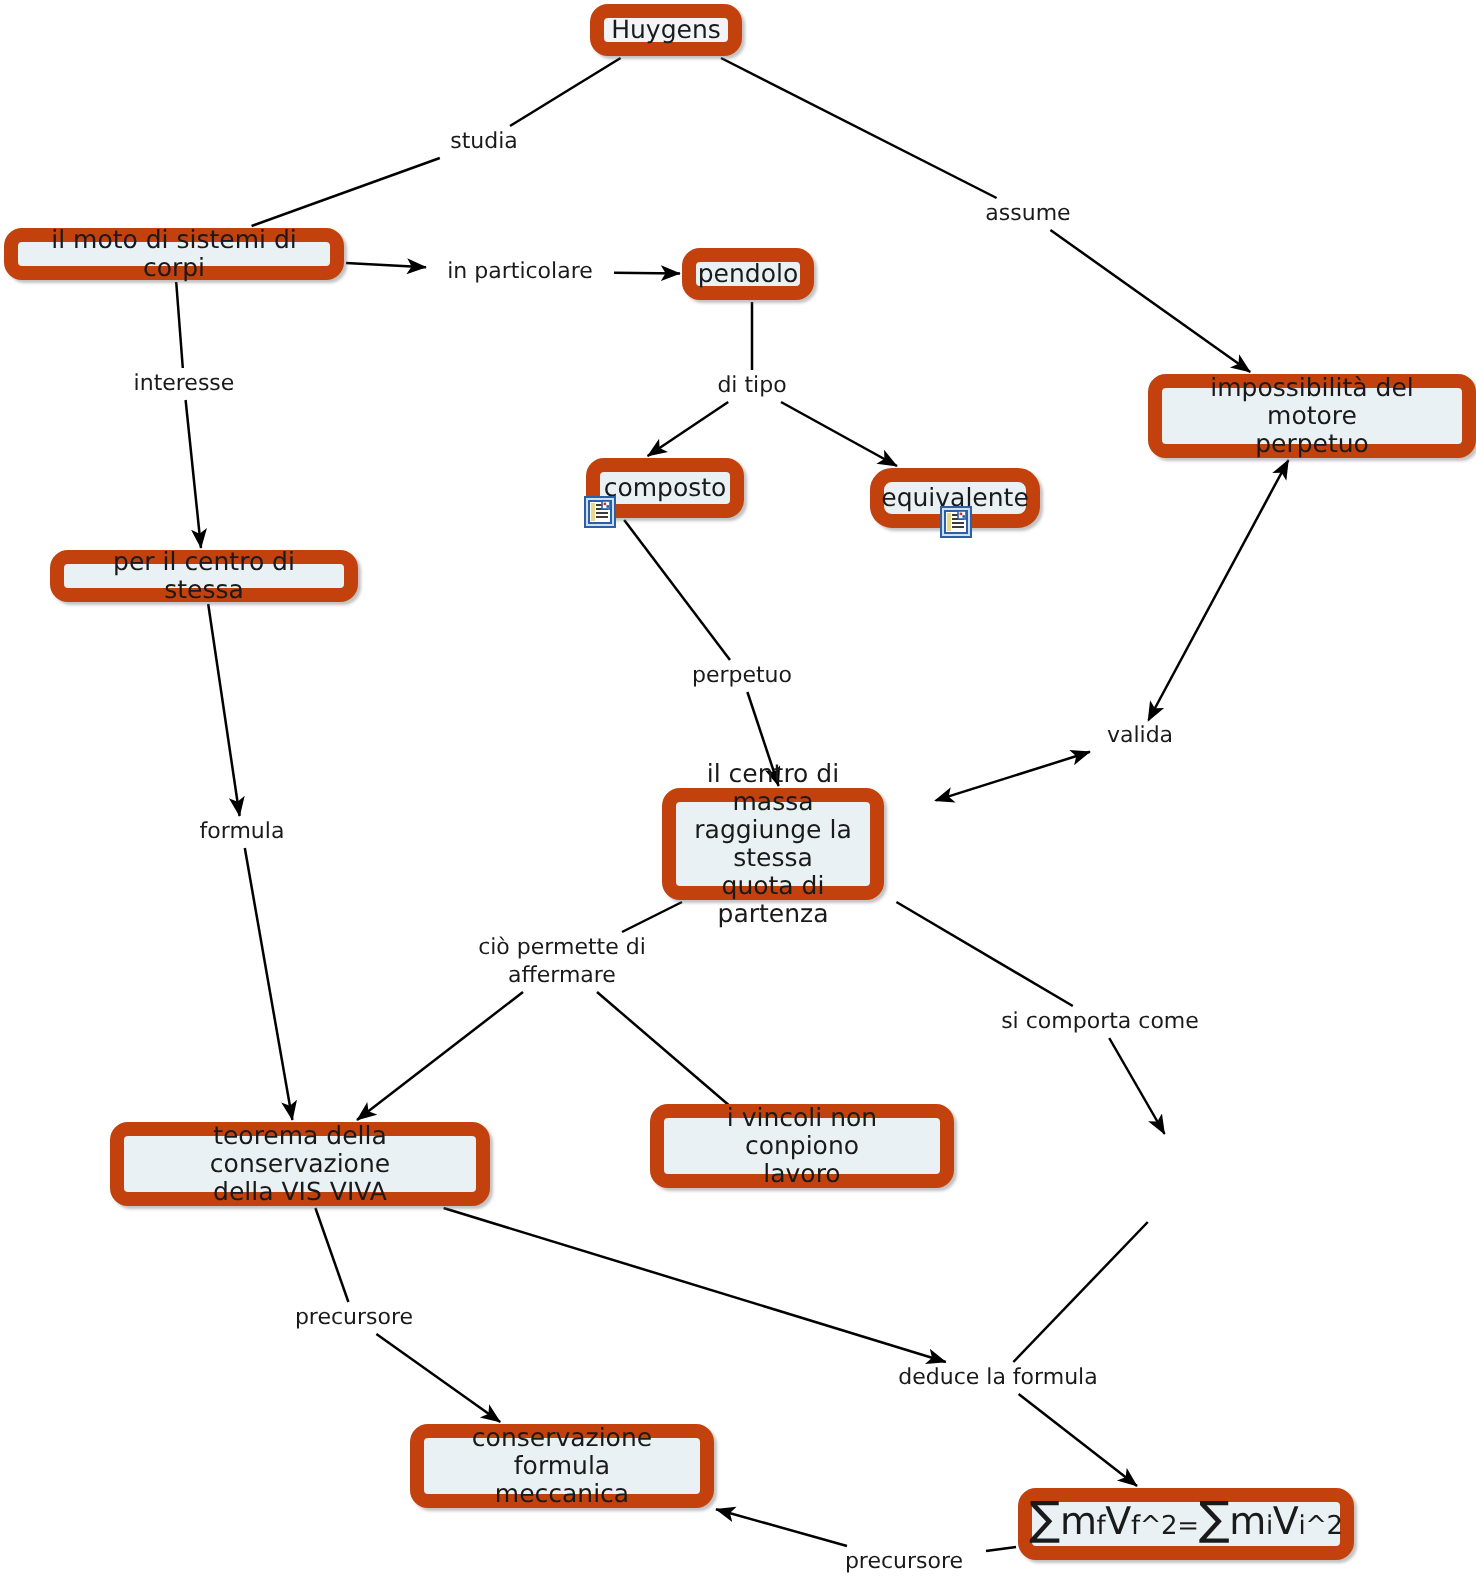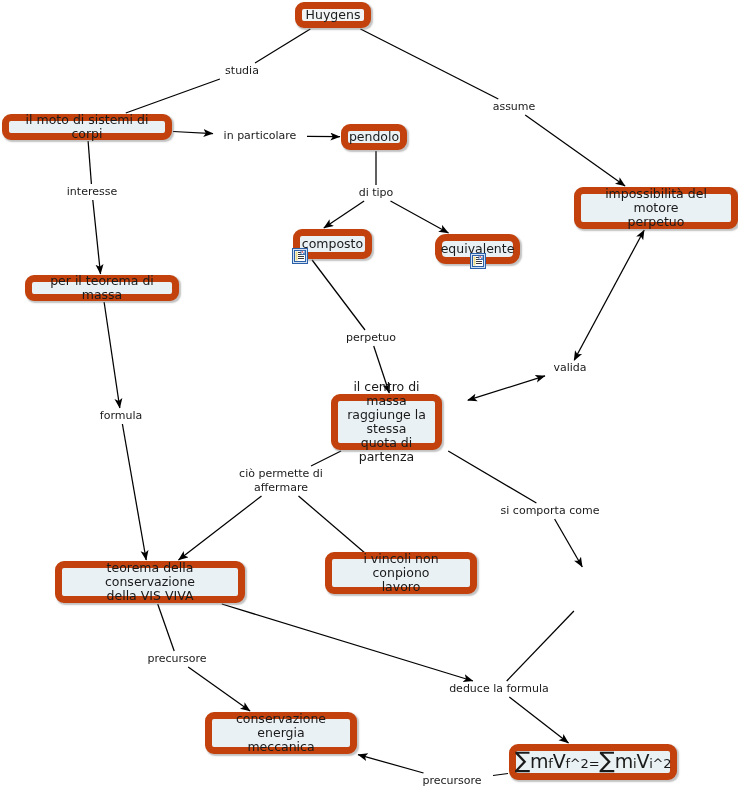--- a/index.html
+++ b/index.html
@@ -147,29 +147,29 @@
         <rect x="3.5" y="3.5" width="2" height="9" fill="#e8d98a"></rect>
         <rect x="6" y="4" width="6" height="1" fill="#3a3a3a"></rect>
         <rect x="6" y="6" width="6" height="1" fill="#3a3a3a"></rect>
         <rect x="6" y="8" width="6" height="1" fill="#3a3a3a"></rect>
         <rect x="6" y="10" width="6" height="1" fill="#3a3a3a"></rect>
         <rect x="9" y="2.5" width="4" height="4" fill="#ffffff" stroke="#2b5fa8" stroke-width="0.8"></rect>
         <rect x="9.8" y="3.3" width="1.3" height="1.3" fill="#d03030"></rect>
         <rect x="11.2" y="4.6" width="1.3" height="1.3" fill="#2b5fa8"></rect>
       </svg>
     </span>
-    <div class="node" style="left: 25px; top: 275px; width: 154px; height: 26px;"><span>per il teorema di massa</span></div>
+    <div class="node" style="left: 25px; top: 275px; width: 154px; height: 26px;"><span>per il centro di stessa</span></div>
     <div class="node" style="left: 331px; top: 394px; width: 111px; height: 56px;"><span>il centro di massa
 raggiunge la stessa
 quota di partenza</span></div>
     <div class="node" style="left: 55px; top: 561px; width: 190px; height: 42px;"><span>teorema della conservazione
 della VIS VIVA</span></div>
     <div class="node" style="left: 325px; top: 552px; width: 152px; height: 42px;"><span>i vincoli non conpiono
 lavoro</span></div>
-    <div class="node" style="left: 205px; top: 712px; width: 152px; height: 42px;"><span>conservazione energia
+    <div class="node" style="left: 205px; top: 712px; width: 152px; height: 42px;"><span>conservazione formula
 meccanica</span></div>
     <div class="node formula" style="left: 509px; top: 744px; width: 168px; height: 36px;"><span><span class="sig">∑</span><span>m</span><span class="sub">f</span><span>V</span><span class="sub">f</span><span class="sub">^2</span><span class="sub">=</span><span class="sig">∑</span><span>m</span><span class="sub">i</span><span>V</span><span class="sub">i</span><span class="sub">^2</span></span></div>
     <div class="link-label" style="left: 212px; top: 64px; width: 60px;">studia</div>
     <div class="link-label" style="left: 481px; top: 100px; width: 66px;">assume</div>
     <div class="link-label" style="left: 214px; top: 129px; width: 92px;">in particolare</div>
     <div class="link-label" style="left: 56px; top: 185px; width: 72px;">interesse</div>
     <div class="link-label" style="left: 351px; top: 186px; width: 50px;">di tipo</div>
     <div class="link-label" style="left: 341px; top: 331px; width: 60px;">perpetuo</div>
     <div class="link-label" style="left: 546px; top: 361px; width: 48px;">valida</div>
     <div class="link-label" style="left: 92px; top: 409px; width: 58px;">formula</div>

